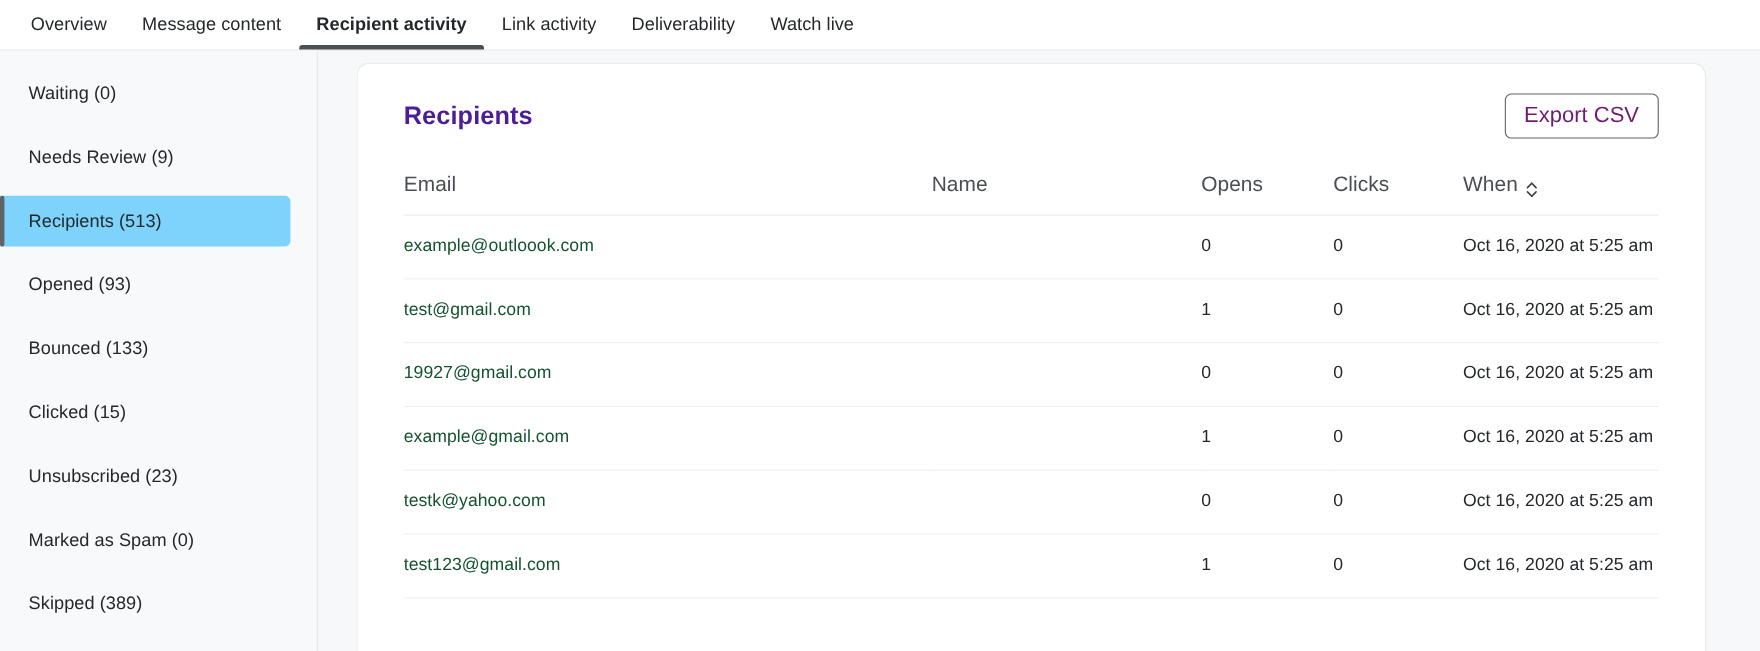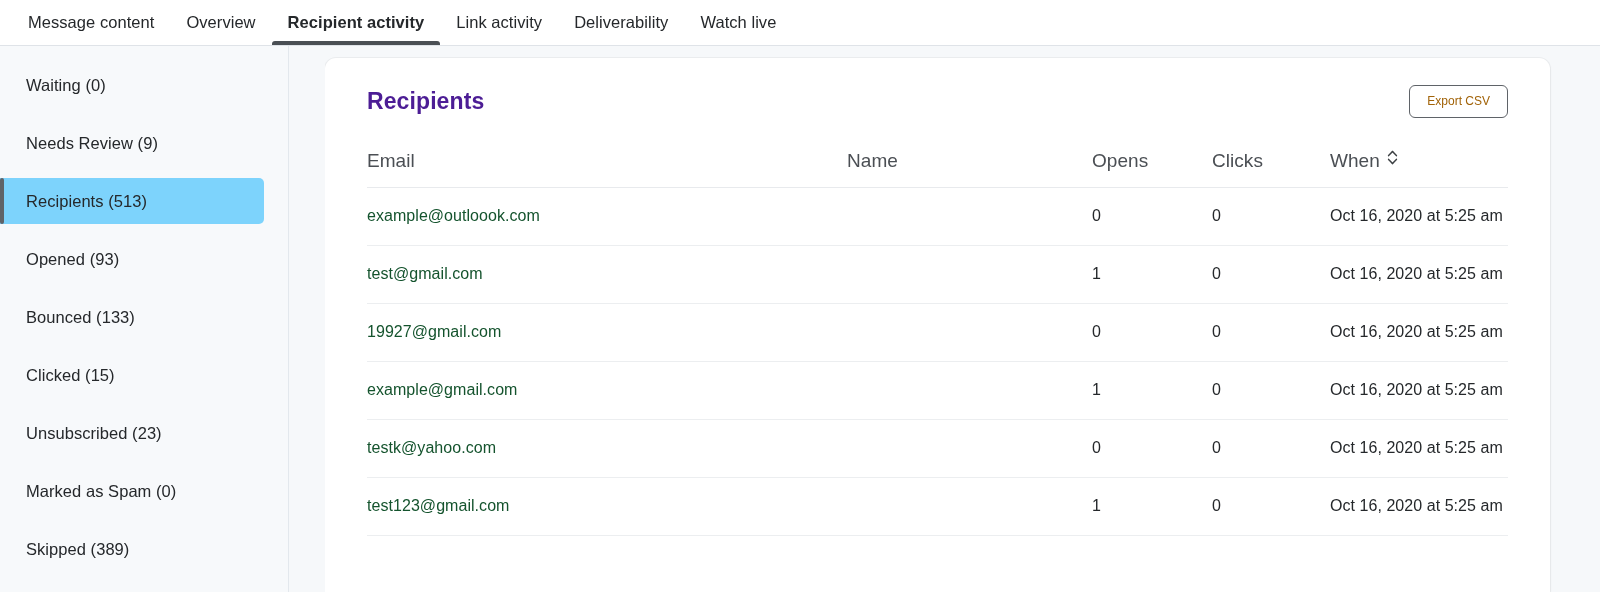--- a/index.html
+++ b/index.html
@@ -130,22 +130,22 @@
 
   .card-title {
     font-size: 23px;
     font-weight: 700;
     color: #4c1d95;
     letter-spacing: 0.1px;
   }
 
   .export-btn {
     font-family: "Liberation Sans", sans-serif;
-    font-size: 12px;
-    color: #a16207;
+    font-size: 20px;
+    color: #701a75;
     background: #ffffff;
     border: 1px solid #5f6368;
     border-radius: 6px;
     padding: 9px 17px 10px;
     cursor: pointer;
     line-height: 1;
     white-space: nowrap;
   }
 
   
@@ -183,33 +183,33 @@
   .col-when   { width: auto; }
 
   .email-link {
     color: #14532d;
     text-decoration: none;
     cursor: pointer;
   }
 
   .th-sortable {
     display: inline-flex;
-    align-items: flex-start;
+    align-items: flex-end;
     gap: 7px;
     cursor: pointer;
   }
 
   .sort-icon { display: inline-block; line-height: 0; }
 </style>
 </head>
 <body>
 
 <nav class="tabbar" id="tabbar">
+    <div class="tab">Overview</div>
     <div class="tab">Message content</div>
-    <div class="tab">Overview</div>
     <div class="tab active">Recipient activity</div>
     <div class="tab">Link activity</div>
     <div class="tab">Deliverability</div>
     <div class="tab">Watch live</div>
   </nav>
 
 <div class="page">
 
   <aside class="sidebar" id="sidebar">
       <div class="side-item">Waiting (0)</div>

